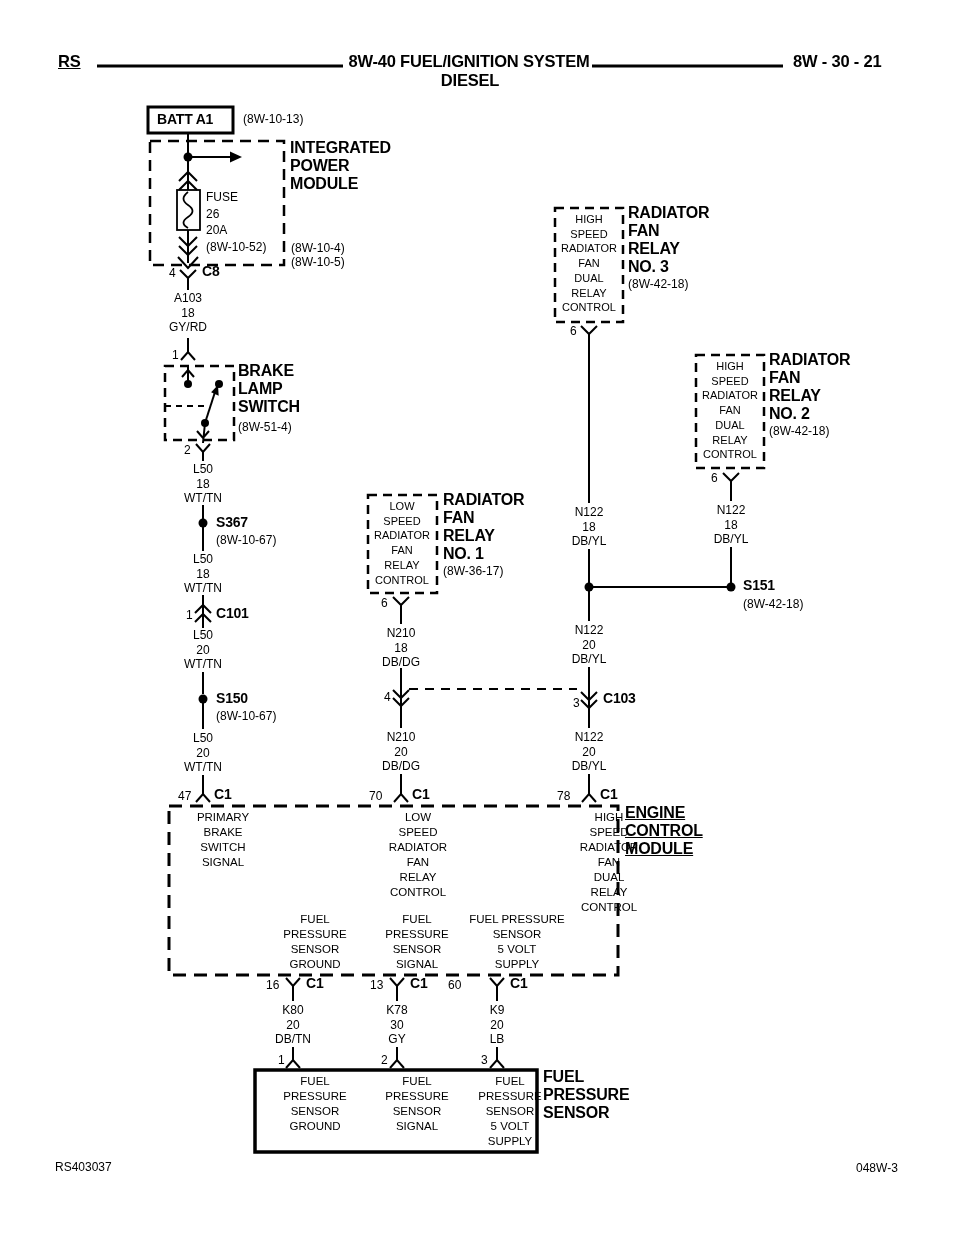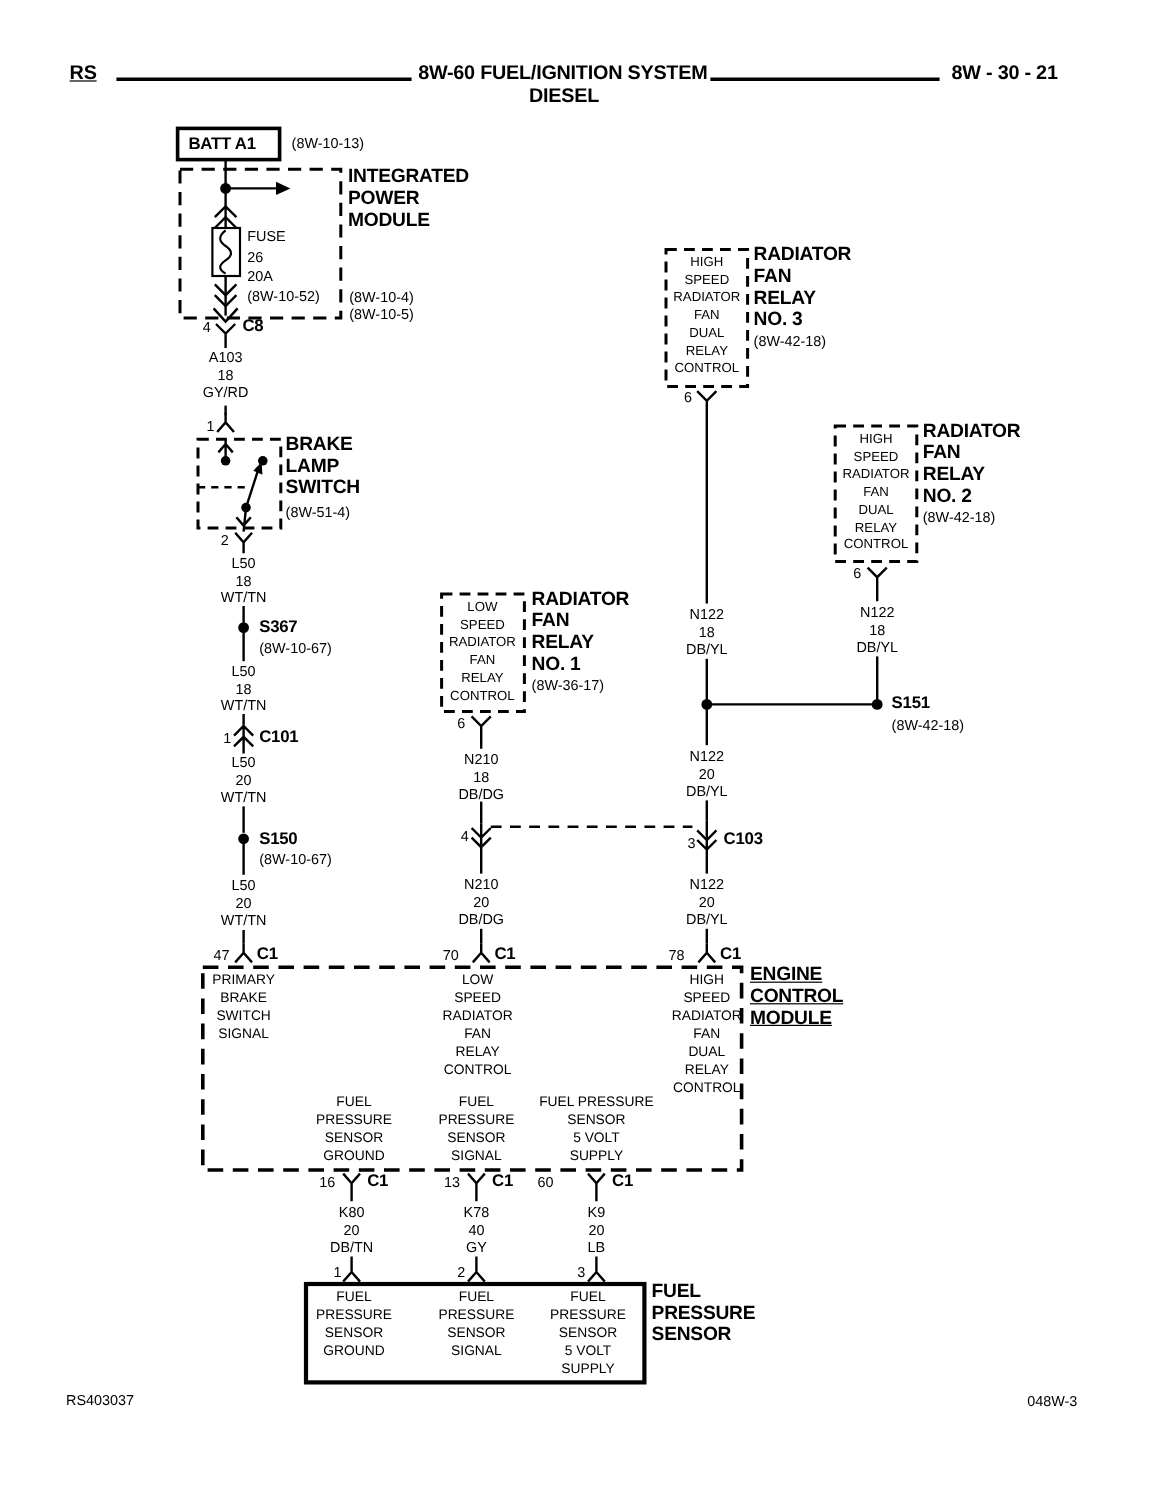--- a/index.html
+++ b/index.html
@@ -2,21 +2,21 @@
 <html><head>
 <meta charset="utf-8">
 <style>
   html,body{margin:0;padding:0;background:#fff;}
   .page{position:relative;width:960px;height:1242px;background:#ffffff;
         font-family:"Liberation Sans",sans-serif;color:#000;overflow:hidden;}
   svg{position:absolute;left:0;top:0;}
   .t{position:absolute;white-space:pre-line;color:#000;line-height:14.5px;font-size:12px;}
   .c{transform:translateX(-50%);text-align:center;}
   .s11{font-size:11px;line-height:14.7px;}
-  .s115{font-size:11.5px;line-height:15px;}
+  .s115{font-size:11.5px;line-height:15px;margin-left:20px;}
   .b14{font-weight:bold;font-size:14px;letter-spacing:-0.2px;}
   .b15{font-weight:bold;font-size:16px;line-height:18px;letter-spacing:-0.2px;}
   .b16{font-weight:bold;font-size:16.5px;letter-spacing:-0.2px;}
   .ref{font-size:12px;line-height:14px;}
   .wm{font-size:26px;color:#9b9b9b;letter-spacing:0.5px;}
 </style>
 </head>
 <body>
 
 <div class="page">
@@ -105,21 +105,21 @@
 
       <path d="M293 1047 V1052 M293 1052 V1060 M286 1068 L293 1060 L300 1068"></path>
       <path d="M397 1047 V1052 M397 1052 V1060 M390 1068 L397 1060 L404 1068"></path>
       <path d="M497 1047 V1052 M497 1052 V1060 M490 1068 L497 1060 L504 1068"></path>
 
       <rect x="255" y="1070" width="282" height="82" stroke-width="3.5"></rect>
     </g>
   </svg>
 
   <div class="t b16" style="left:58px;top:54px;text-decoration:underline;">RS</div>
-  <div class="t b16 c" style="left:469px;top:54px;">8W-60 FUEL/IGNITION SYSTEM</div>
+  <div class="t b16 c" style="left:469px;top:54px;">8W-40 FUEL/IGNITION SYSTEM</div>
   <div class="t b16" style="left:793px;top:54px;">8W - 30 - 21</div>
   <div class="t b16 c" style="left:470px;top:73px;">DIESEL</div>
 
   <div class="t b14" style="left:157px;top:112px;">BATT A1</div>
   <div class="t ref" style="left:243px;top:112px;">(8W-10-13)</div>
   <div class="t b15" style="left:290px;top:139px;">INTEGRATED
 POWER
 MODULE</div>
   <div class="t ref" style="left:291px;top:193px;margin-top:48px;">(8W-10-4)
 (8W-10-5)</div>
@@ -266,21 +266,21 @@
   <div class="t b14" style="left:306px;top:976px;">C1</div>
   <div class="t" style="left:370px;top:978px;">13</div>
   <div class="t b14" style="left:410px;top:976px;">C1</div>
   <div class="t" style="left:448px;top:978px;">60</div>
   <div class="t b14" style="left:510px;top:976px;">C1</div>
 
   <div class="t c" style="left:293px;top:1003px;">K80
 20
 DB/TN</div>
   <div class="t c" style="left:397px;top:1003px;">K78
-40
+30
 GY</div>
   <div class="t c" style="left:497px;top:1003px;">K9
 20
 LB</div>
   <div class="t" style="left:278px;top:1053px;">1</div>
   <div class="t" style="left:381px;top:1053px;">2</div>
   <div class="t" style="left:481px;top:1053px;">3</div>
 
   <div class="t s115 c" style="left:295px;top:1074px;">FUEL
 PRESSURE

